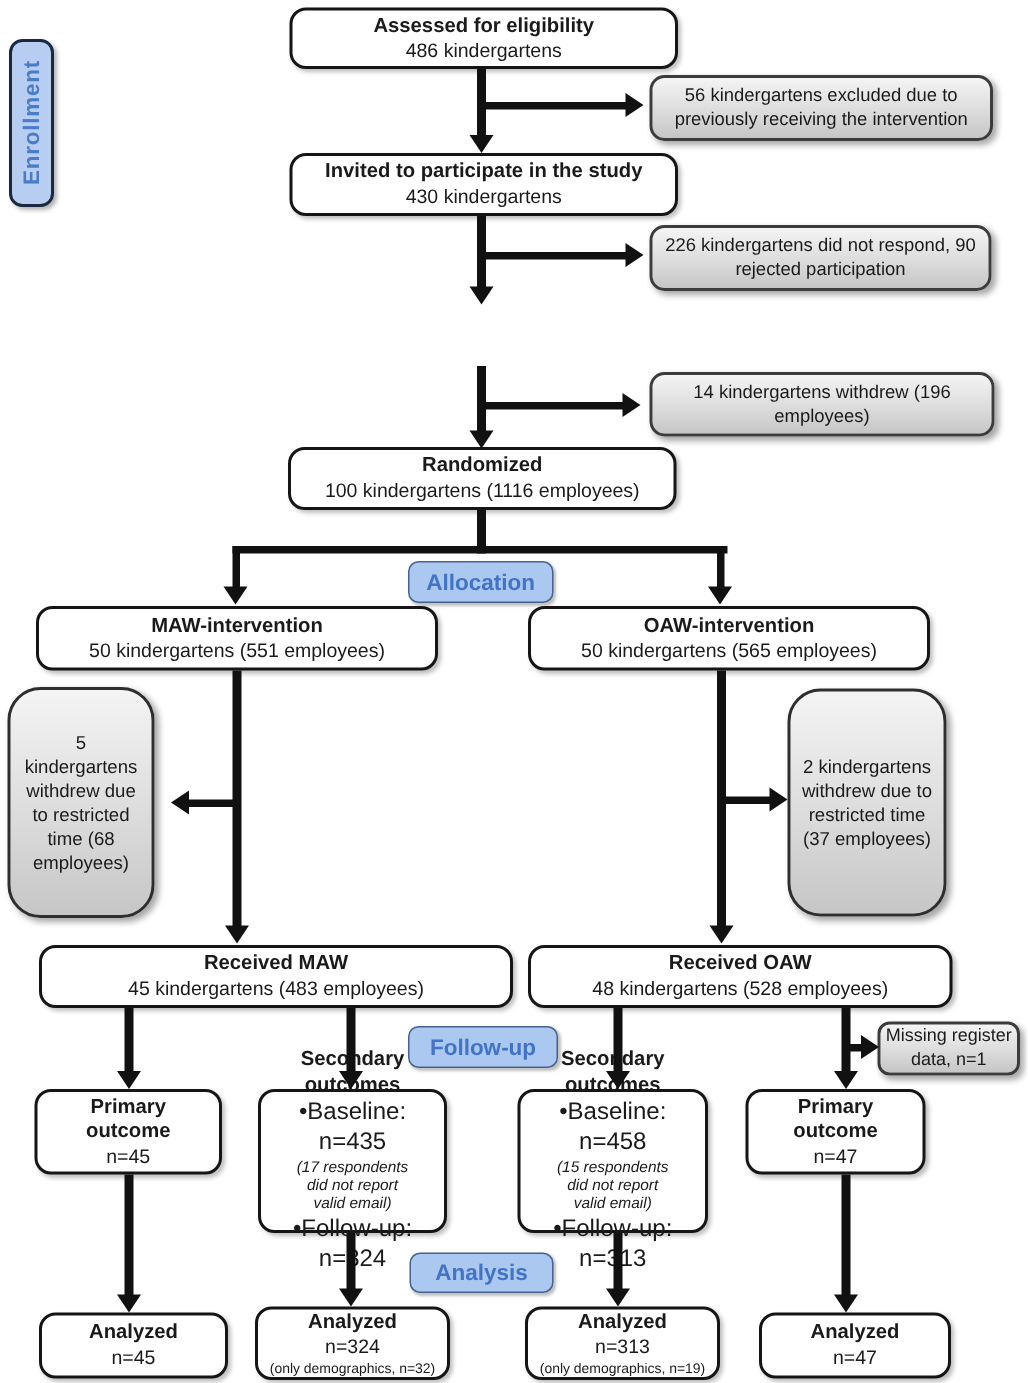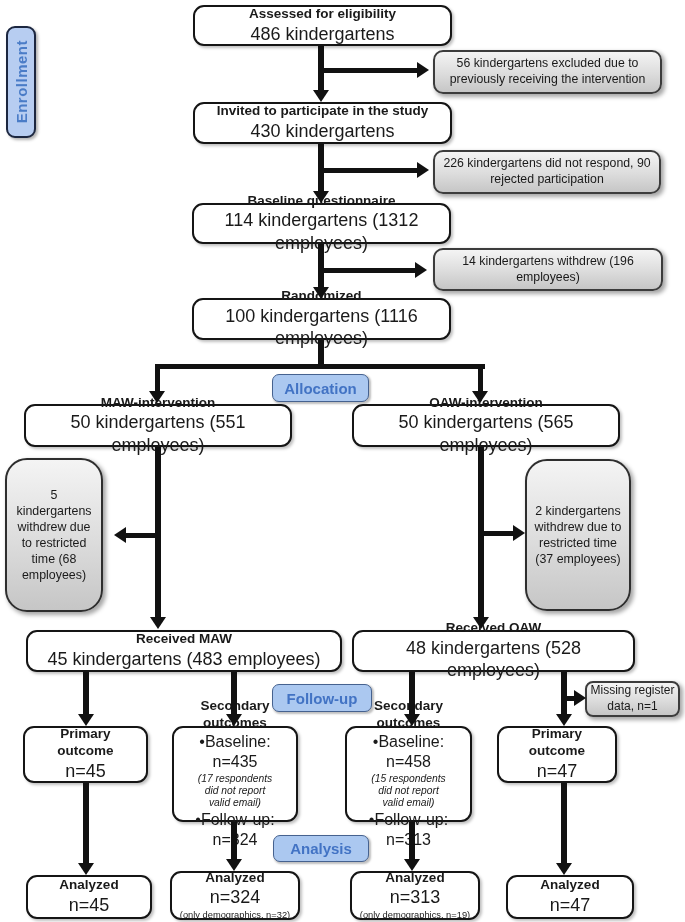--- a/index.html
+++ b/index.html
@@ -8,22 +8,22 @@
     font-family:"Liberation Sans",sans-serif;color:#1a1a1a;overflow:hidden;
   }
   .flow-box{
     position:absolute;box-sizing:border-box;background:#ffffff;
     border:2.6px solid #151515;border-radius:11px;
     display:flex;flex-direction:column;justify-content:center;align-items:center;
     text-align:center;box-shadow:2px 2px 3px rgba(0,0,0,0.25);
     padding:2px 4px;line-height:1.25;
   }
   .bt{font-weight:bold;font-size:13.5px;}
-  .bs{font-size:18px;}
-  .bnote{font-size:9.3px;margin-top:1px;text-decoration:underline;}
+  .bs{font-size:13px;}
+  .bnote{font-size:9.3px;margin-top:1px;}
   .bullet{font-size:16px;}
   .inote{font-size:10.3px;font-style:italic;line-height:1.15;margin:1px 16px;}
   .sidebox{
     position:absolute;box-sizing:border-box;
     background:linear-gradient(180deg,#f4f4f4 0%,#dcdcdc 55%,#c6c6c6 100%);
     border:2px solid #3c3c3c;border-radius:10px;
     display:flex;flex-direction:column;justify-content:center;align-items:center;
     text-align:center;font-size:12.3px;line-height:1.3;
     box-shadow:2.5px 2.5px 4px rgba(0,0,0,0.35);padding:3px 6px;
   }
@@ -70,24 +70,20 @@
   <div class="flow-box" style="left:193px;top:5px;width:259px;height:41px">
     <div class="bt">Assessed for eligibility</div>
     <div class="bs">486 kindergartens</div>
   </div>
 
   <div class="flow-box" style="left:193px;top:102px;width:259px;height:42px">
     <div class="bt">Invited to participate in the study</div>
     <div class="bs">430 kindergartens</div>
   </div>
 
-  <div class="flow-box" style="left:192px;top:203px;width:259px;height:41px">
-    <div class="bt">Baseline questionnaire</div>
-    <div class="bs">114 kindergartens (1312 employees)</div>
-  </div>
 
   <div class="flow-box" style="left:192px;top:298px;width:259px;height:42px">
     <div class="bt">Randomized</div>
     <div class="bs">100 kindergartens (1116 employees)</div>
   </div>
 
   <div class="sidebox" style="left:433px;top:50px;width:229px;height:44px">
     <div>56 kindergartens excluded due to previously receiving the intervention</div>
   </div>
 

